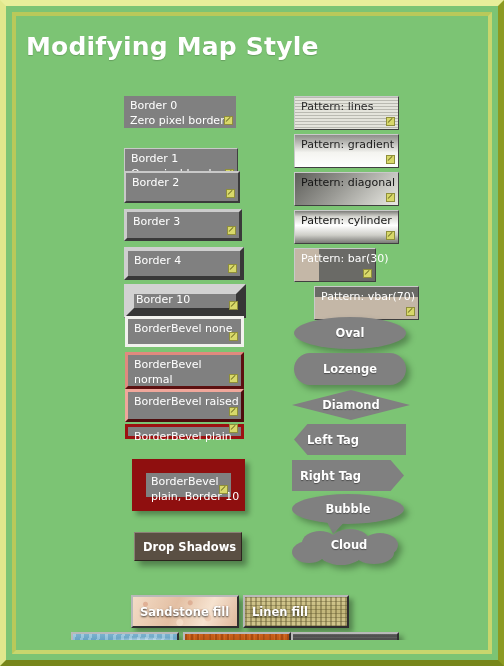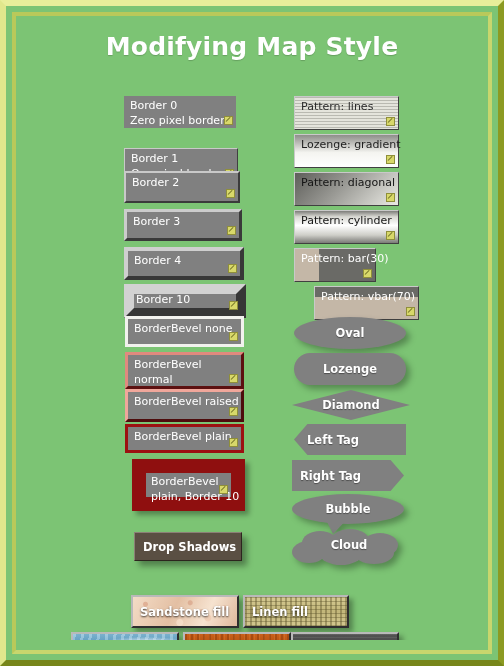--- a/index.html
+++ b/index.html
@@ -24,21 +24,20 @@
     border-top:4px solid #b9c95a;
     border-left:4px solid #b9c95a;
     border-right:4px solid #c8d66d;
     border-bottom:4px solid #c8d66d;
     background:#7cc474;
   }
   .canvas{position:absolute;inset:10px;background:#7cc474;overflow:hidden;}
 
   .title{
     position:absolute;left:0;right:0;top:6px;
-    text-align:center;
     color:#ffffff;
     font-size:25px;
     font-weight:bold;
     letter-spacing:.2px;
     text-shadow:0 1px 1px rgba(0,0,0,.18);
   }
 
   
   .box{position:absolute;box-sizing:border-box;color:#ffffff;font-size:11px;}
   .box .lbl{position:absolute;left:6px;top:3px;line-height:14px;white-space:nowrap;}
@@ -199,42 +198,42 @@
         <span class="lbl">BorderBevel</span>
         <span class="sub">normal</span>
         <span class="grip"></span>
       </div>
 
       <div class="box gray bv-red-raised" style="left:99px;top:363px;width:119px;height:33px;">
         <span class="lbl">BorderBevel raised</span>
         <span class="grip"></span>
       </div>
 
-      <div class="box gray bv-red-plain" style="left:99px;top:398px;width:119px;height:29px;">
+      <div class="box gray bv-red-plain" style="left:99px;top:398px;width:119px;height:15px;">
         <span class="lbl">BorderBevel plain</span>
         <span class="grip"></span>
       </div>
 
       <div class="box gray bv-red-plain10 shadow" style="left:106px;top:433px;width:113px;height:52px;">
         <span class="lbl" style="left:5px;top:2px;">BorderBevel</span>
         <span class="sub" style="left:5px;top:17px;">plain, Border 10</span>
         <span class="grip"></span>
       </div>
 
       <div class="box dropshadow-box" style="left:108px;top:506px;width:108px;height:29px;">
         <span class="lbl">Drop Shadows</span>
       </div>
 
       <div class="box pat-lines bevel1" style="left:268px;top:70px;width:105px;height:34px;">
         <span class="lbl" style="color:#2a2a2a;">Pattern: lines</span>
         <span class="grip"></span>
       </div>
 
       <div class="box pat-gradient bevel1" style="left:268px;top:108px;width:105px;height:34px;">
-        <span class="lbl" style="color:#1e1e1e;">Lozenge: gradient</span>
+        <span class="lbl" style="color:#1e1e1e;">Pattern: gradient</span>
         <span class="grip"></span>
       </div>
 
       <div class="box pat-diagonal bevel1" style="left:268px;top:146px;width:105px;height:34px;">
         <span class="lbl" style="color:#151515;">Pattern: diagonal</span>
         <span class="grip"></span>
       </div>
 
       <div class="box pat-cylinder bevel1" style="left:268px;top:184px;width:105px;height:34px;">
         <span class="lbl" style="color:#161616;">Pattern: cylinder</span>

